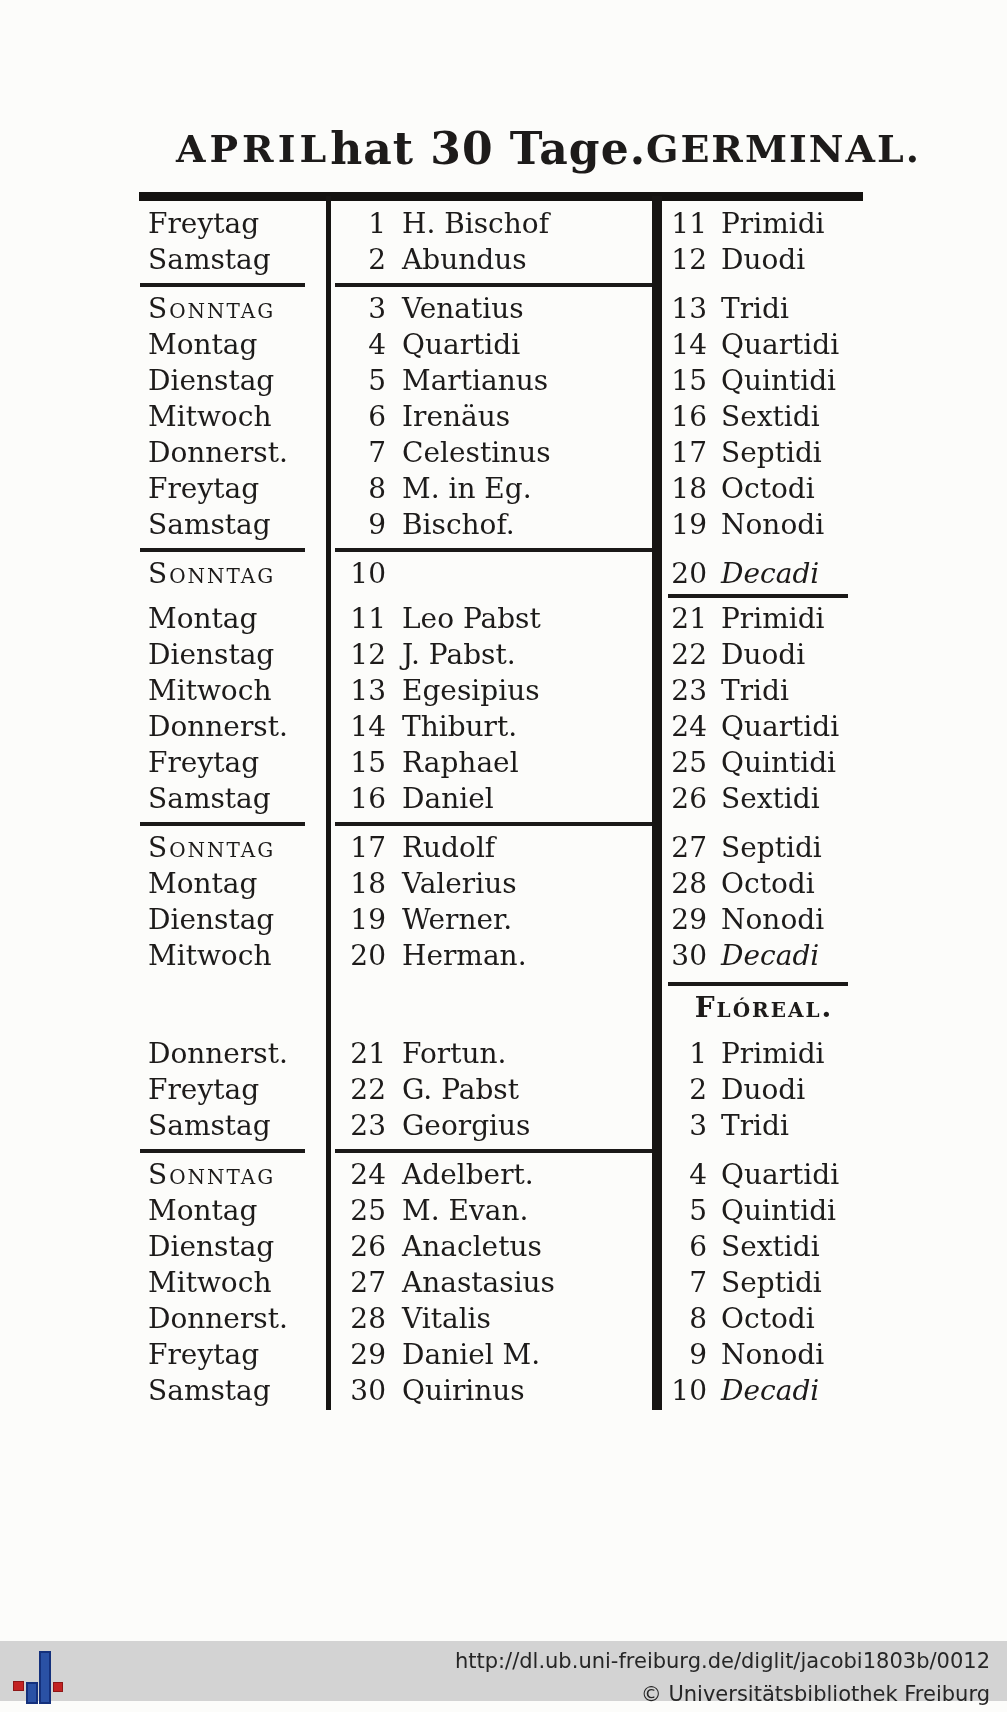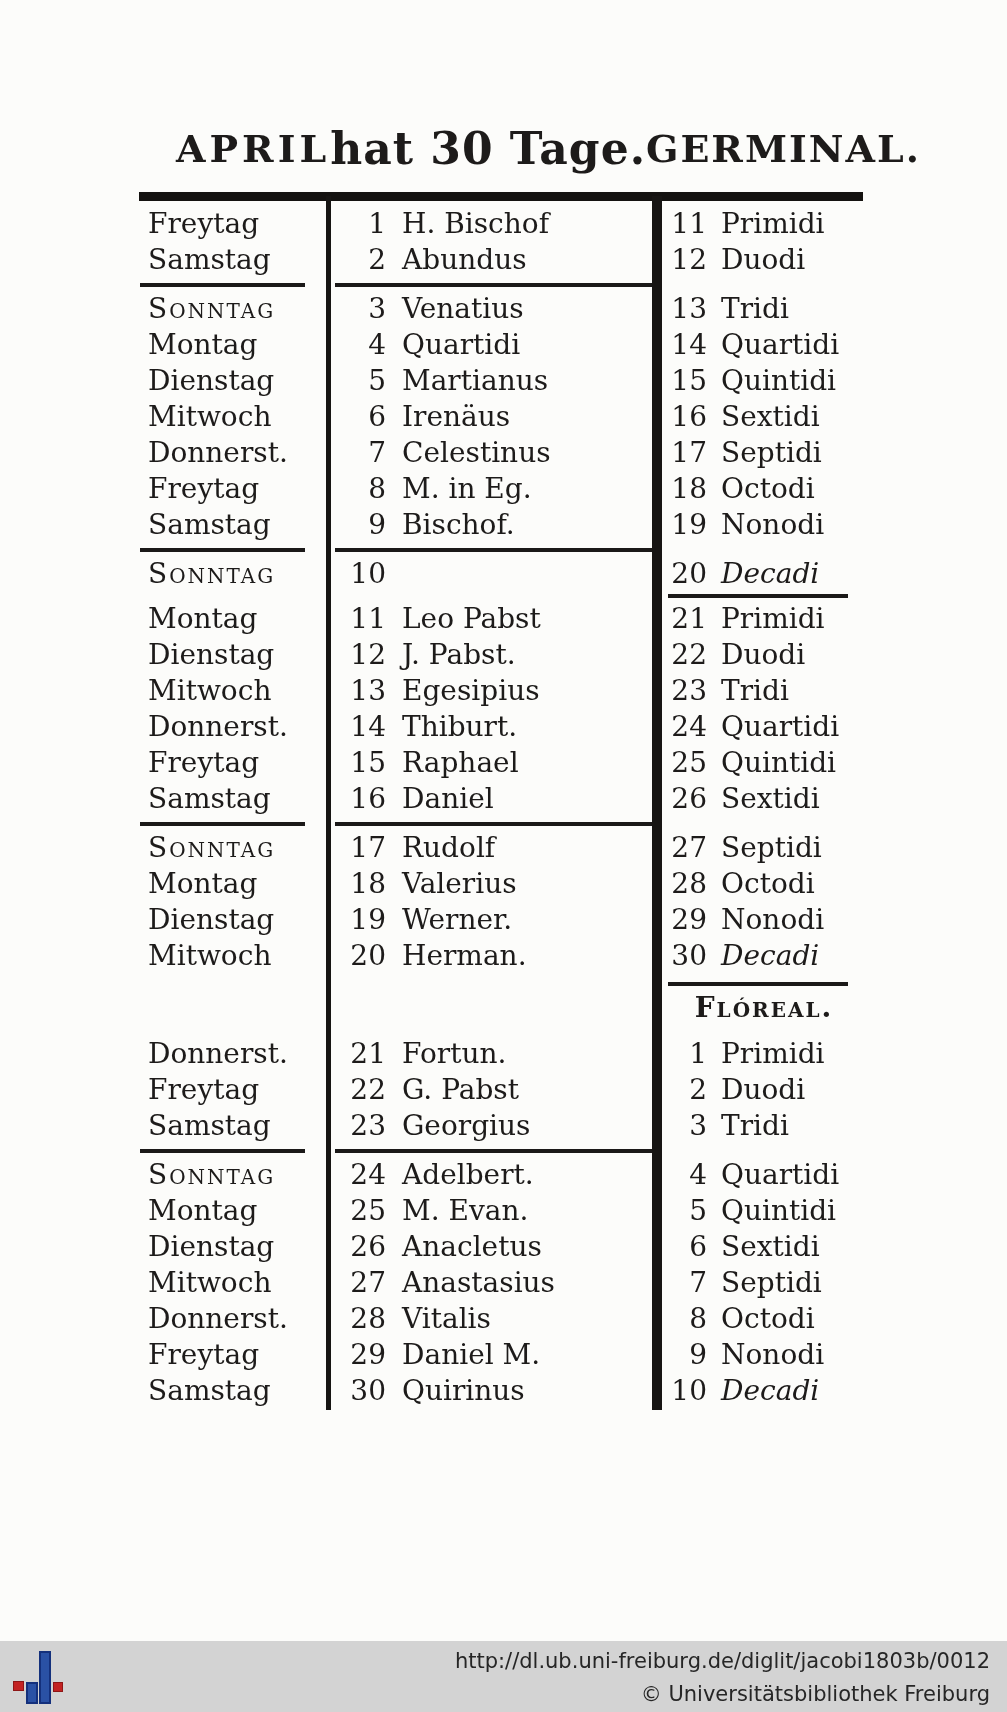--- a/index.html
+++ b/index.html
@@ -40,21 +40,21 @@
   .r3row{height:9px;}
   .mhrow{height:62px;}
   .rl1{height:4px;background:#1b1918;width:165px;margin-top:5px;}
   .rl2{height:4px;background:#1b1918;width:317px;margin-left:7px;margin-top:5px;}
   .rl3{height:4px;background:#1b1918;width:180px;margin-left:13px;margin-top:2px;}
   .mh3 .rl3{margin-top:8px;}
   .mh-label{display:block;margin-top:5px;text-align:center;font-size:28px;
             font-variant:small-caps;letter-spacing:2px;font-weight:600;padding-left:10px;}
 
   
-  .footer{position:absolute;left:0;top:1641px;width:1007px;height:71px;background:var(--bar-bg,#d3d3d3);
+  .footer{position:absolute;left:0;top:1641px;width:1007px;height:60px;background:var(--bar-bg,#d3d3d3);
           font-family:"DejaVu Sans","Liberation Sans",sans-serif;}
   .ftext{position:absolute;right:17px;top:7px;text-align:right;color:#262626;
          font-size:21px;line-height:26px;}
   .fcopy{margin-top:7px;}
   .logo{position:absolute;left:12px;top:0;width:70px;height:71px;}
   .lg{position:absolute;box-sizing:border-box;}
   .lg-red{background:var(--logo-red,#c32222);border:1px solid #8e1616;}
   .lg-blue{background:var(--logo-blue,#2a51a5);border:2px solid #14307c;}
   .r1{left:1px;top:40px;width:11px;height:10px;}
   .b1{left:14px;top:41px;width:12px;height:22px;}

